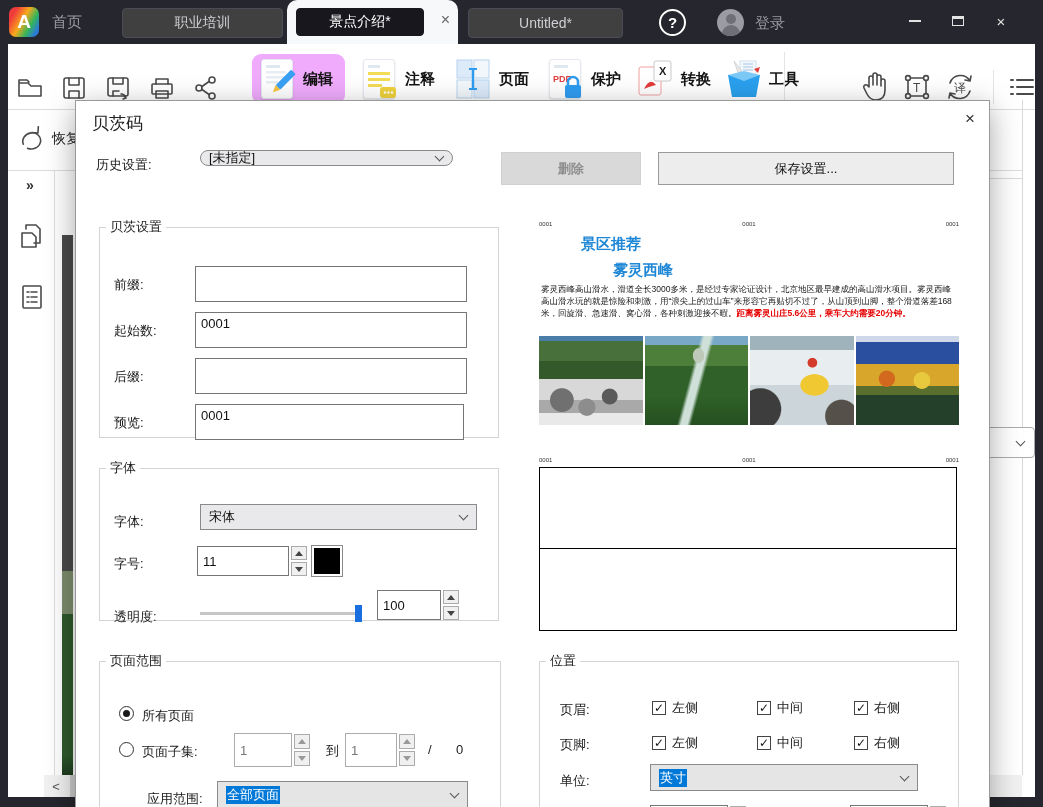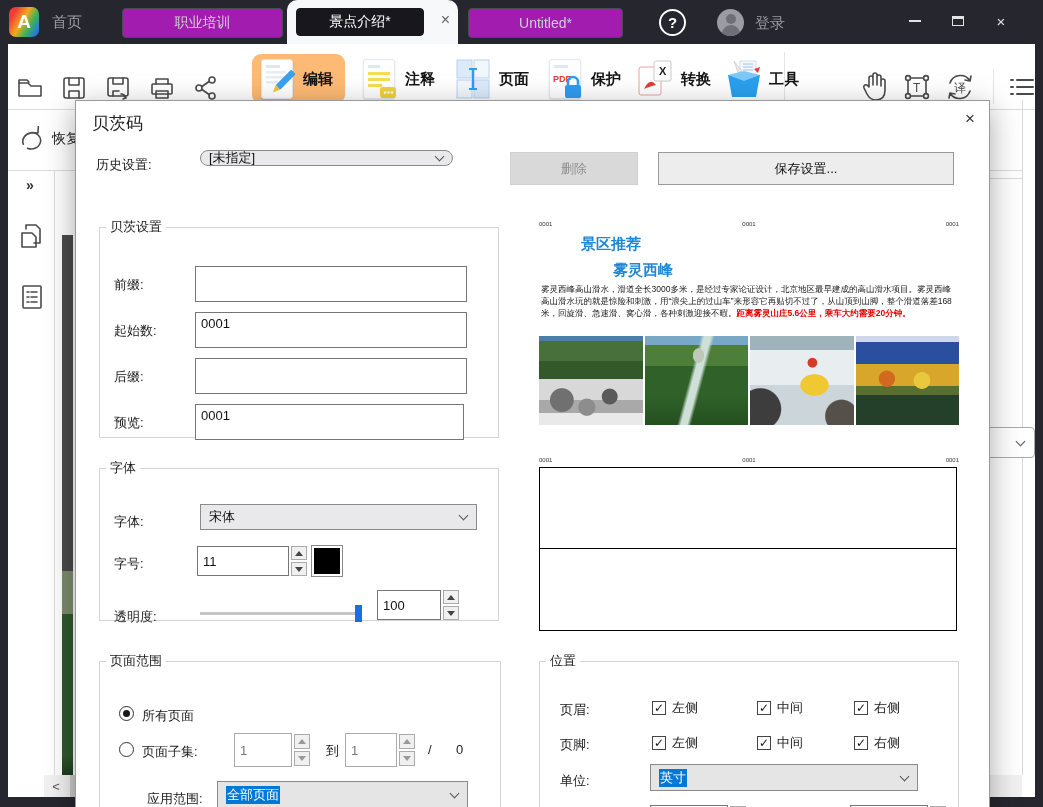--- a/index.html
+++ b/index.html
@@ -5,21 +5,21 @@
   * { margin:0; padding:0; box-sizing:border-box; }
   html,body { width:1043px; height:807px; overflow:hidden; }
   body { position:relative; background:#26262e; font-family:"Liberation Sans","DejaVu Sans",sans-serif; }
 
   
   .titlebar { position:absolute; left:0; top:0; width:1043px; height:44px; background:#26262e; }
   .appicon { position:absolute; left:9px; top:7px; width:30px; height:30px; border-radius:7px;
     background:linear-gradient(120deg,#f03b3b 18%,#f7a81b 45%,#35b558 68%,#2a7bd8 88%);
     color:#fff; font-weight:bold; font-size:19px; display:flex; align-items:center; justify-content:center; }
   .home-label { position:absolute; left:52px; top:13px; color:#9a9aa2; font-size:15px; }
-  .tab-pill { position:absolute; top:8px; height:30px; background:#a21caf; border:1px solid #4b4b55;
+  .tab-pill { position:absolute; top:8px; height:30px; background:#404040; border:1px solid #4b4b55;
     border-radius:4px; color:#cfcfd4; font-size:14px; display:flex; align-items:center; justify-content:center; }
   .active-tab-wrap { position:absolute; left:287px; top:0; width:171px; height:44px; background:#f7f8fa; border-radius:10px 10px 0 0; }
   .active-tab-pill { position:absolute; left:9px; top:8px; width:128px; height:28px; background:#17171d;
     border:1px solid #17171d; border-radius:4px; color:#fff; font-size:14px; display:flex; align-items:center; justify-content:center; }
   .tab-close { position:absolute; right:8px; top:11px; color:#666; font-size:16px; cursor:default; }
   .help-circle { position:absolute; left:659px; top:9px; width:27px; height:27px; border:2px solid #fff; border-radius:50%;
     color:#fff; font-size:15px; font-weight:bold; display:flex; align-items:center; justify-content:center; }
   .avatar { position:absolute; left:717px; top:9px; width:27px; height:27px; border-radius:50%; background:#9b9ba3; overflow:hidden; }
   .avatar .head { position:absolute; left:8.5px; top:5px; width:10px; height:10px; border-radius:50%; background:#6f6f77; }
   .avatar .body { position:absolute; left:4.5px; top:16px; width:18px; height:12px; border-radius:9px 9px 0 0; background:#6f6f77; }
@@ -31,21 +31,21 @@
 
   
   .content { position:absolute; left:8px; top:44px; width:1027px; height:753px; background:#fff; }
 
   
   .ribbon { position:absolute; left:8px; top:44px; width:1027px; height:66px; background:#fff; border-bottom:1px solid #dcdcdc; }
   .fileicons { position:absolute; left:8px; top:30px; display:flex; gap:16px; }
   .fileicons svg { display:block; }
   .ribbon-item { position:absolute; top:10px; height:50px; display:flex; align-items:center; gap:7px; }
   .ribbon-item .lbl { font-size:15px; font-weight:bold; color:#141414; }
-  .edit-pill { left:244px; background:#fdba74; border-radius:9px; padding:0 12px 0 6px; }
+  .edit-pill { left:244px; background:#f0abfc; border-radius:9px; padding:0 12px 0 6px; }
   .ribbon-divider { position:absolute; left:776px; top:8px; width:1px; height:52px; background:#e4e4e4; }
   .right-tools { position:absolute; left:852px; top:26px; display:flex; gap:13px; align-items:center; }
   .list-divider { width:1px; height:34px; background:#e4e4e4; margin-left:4px; }
 
   
   .mini-doc { position:relative; width:38px; height:44px; }
   .mini-doc .pagebg { position:absolute; inset:2px 3px; background:#fff; border:1px solid #e3e9ef; border-radius:3px;
     box-shadow:0 1px 2px rgba(0,0,0,.12); }
 
   
@@ -345,21 +345,21 @@
 
 <div class="dialog">
   <div class="dlg-title">贝茨码</div>
   <div class="dlg-close">×</div>
 
   <span class="flabel" style="left:20px;top:55px;">历史设置:</span>
   <div class="combo" style="left:124px;top:49px;width:253px;height:16px;border-radius:8px;">
     <span>[未指定]</span>
     <span class="caret"></span>
   </div>
-  <div class="btn disabled" style="left:434px;top:51px;width:128px;height:33px;">删除</div>
+  <div class="btn disabled" style="left:425px;top:51px;width:140px;height:33px;font-weight:bold;">删除</div>
   <div class="btn normal" style="left:582px;top:51px;width:296px;height:33px;">保存设置...</div>
 
   <fieldset class="grp" style="left:23px;top:117px;width:400px;height:220px;">
     <legend>贝茨设置</legend>
     <span class="flabel" style="left:14px;top:40px;">前缀:</span>
     <input class="txtinput" style="left: 95px; top: 30px; width: 272px; height: 36px;" value="">
     <span class="flabel" style="left:14px;top:86px;">起始数:</span>
     <input class="txtinput" style="left: 95px; top: 76px; width: 272px; height: 36px; padding-bottom: 16px;" value="0001">
     <span class="flabel" style="left:14px;top:132px;">后缀:</span>
     <input class="txtinput" style="left: 95px; top: 122px; width: 272px; height: 36px;" value="">

